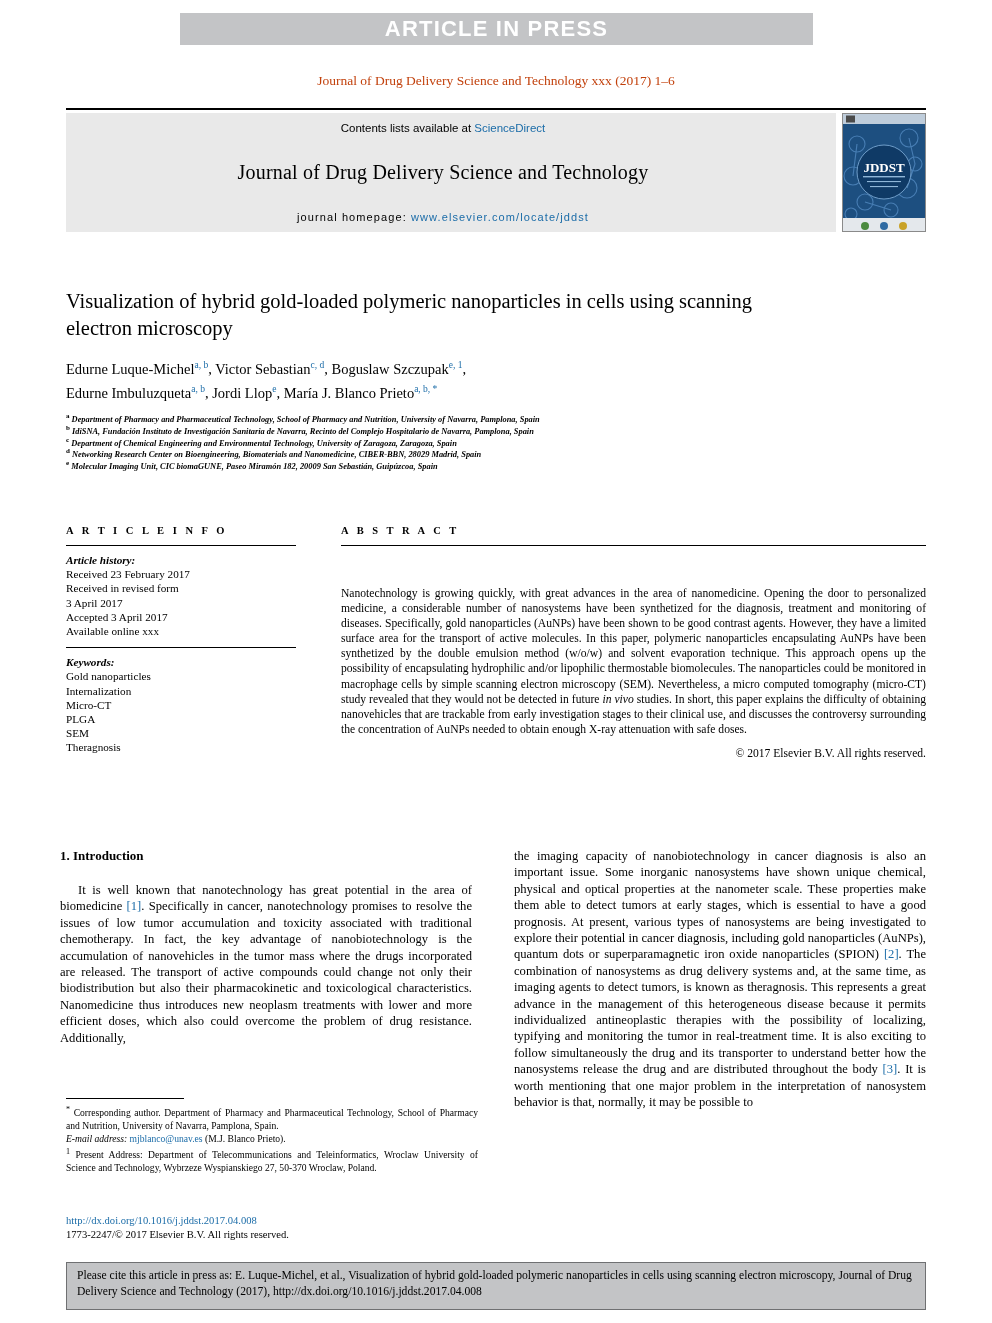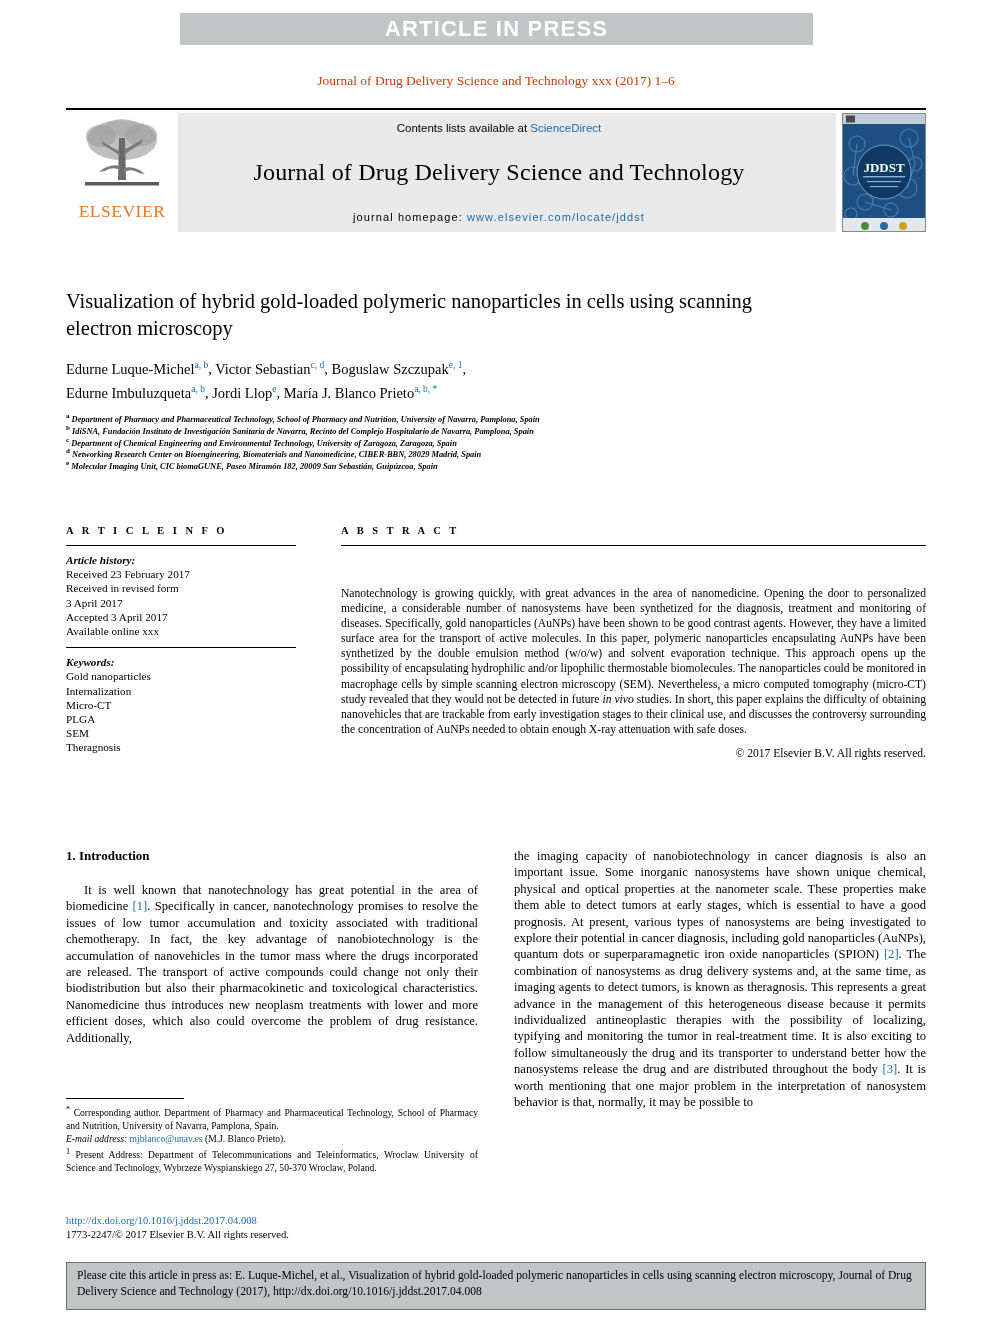--- a/index.html
+++ b/index.html
@@ -71,21 +71,21 @@
     align-items: center; justify-content: space-between;
     padding: 9px 16px 9px 0;
   }
   .contents-line {
     font-family: "Liberation Sans", sans-serif;
     font-size: 11.5px;
   }
   .contents-line .sd { color: #1b6ca8; }
   .journal-title {
     font-family: "Liberation Serif", serif;
-    font-size: 24px;
+    font-size: 20px;
     letter-spacing: 0.2px;
   }
   .homepage-line {
     font-family: "Liberation Sans", sans-serif;
     font-size: 11px;
     letter-spacing: 1.1px;
   }
   .homepage-line .url { color: #1b6ca8; }
   .cover-thumb {
     width: 84px; flex: 0 0 84px;
@@ -144,21 +144,21 @@
     font-size: 11.6px;
     line-height: 15.1px;
     text-align: justify;
     margin-top: 40px;
   }
   .copyright { text-align: right; margin-top: 10px; font-size: 11.6px; }
 
   
   .col-left {
     position: absolute;
-    left: 66px; top: 848px; width: 412px;
+    left: 60px; top: 848px; width: 412px;
   }
   .col-right {
     position: absolute;
     left: 514px; top: 848px; width: 412px;
   }
   .h2 {
     font-family: "Liberation Serif", serif;
     font-weight: bold;
     font-size: 13px;
     margin: 0 0 18px 0;
@@ -213,37 +213,20 @@
 <body>
 
 <div class="aip-banner">
   <span>ARTICLE IN PRESS</span>
 </div>
 
 <div class="running-head">Journal of Drug Delivery Science and Technology xxx (2017) 1–6</div>
 
 <div class="masthead">
 
-  <div class="elsevier-logo">
-    <svg class="tree-svg" width="86" height="86" viewBox="0 0 86 86">
-      <g fill="#6e6e6e">
-        <ellipse cx="43" cy="26" rx="35" ry="20" fill="#8d8d8d" opacity="0.55"></ellipse>
-        <ellipse cx="22" cy="22" rx="15" ry="11" fill="#9a9a9a" opacity="0.6"></ellipse>
-        <ellipse cx="62" cy="21" rx="16" ry="11" fill="#9a9a9a" opacity="0.6"></ellipse>
-        <ellipse cx="43" cy="14" rx="18" ry="9" fill="#a5a5a5" opacity="0.6"></ellipse>
-        <path d="M40 24 L39 66 L47 66 L46 24 Z" fill="#6a6a6a"></path>
-        <path d="M41 38 C34 34 28 30 22 27 L24 31 C30 34 36 38 41 42 Z" fill="#7a7a7a"></path>
-        <path d="M45 36 C52 32 58 28 64 25 L62 30 C56 33 50 37 45 41 Z" fill="#7a7a7a"></path>
-        <path d="M41 52 C34 50 27 52 20 58 L26 57 C32 53 37 54 41 56 Z" fill="#7a7a7a"></path>
-        <path d="M45 54 C52 52 59 54 66 60 L60 59 C54 55 49 56 45 58 Z" fill="#7a7a7a"></path>
-        <rect x="6" y="68" width="74" height="3.5" fill="#5a5a5a"></rect>
-      </g>
-    </svg>
-    <div class="elsevier-word">ELSEVIER</div>
-  </div>
 
   <div class="masthead-center">
     <div class="contents-line">
       <span>Contents lists available at </span><span class="sd">ScienceDirect</span>
     </div>
     <div class="journal-title">Journal of Drug Delivery Science and Technology</div>
     <div class="homepage-line">
       <span>journal homepage: </span><span class="url">www.elsevier.com/locate/jddst</span>
     </div>
   </div>

